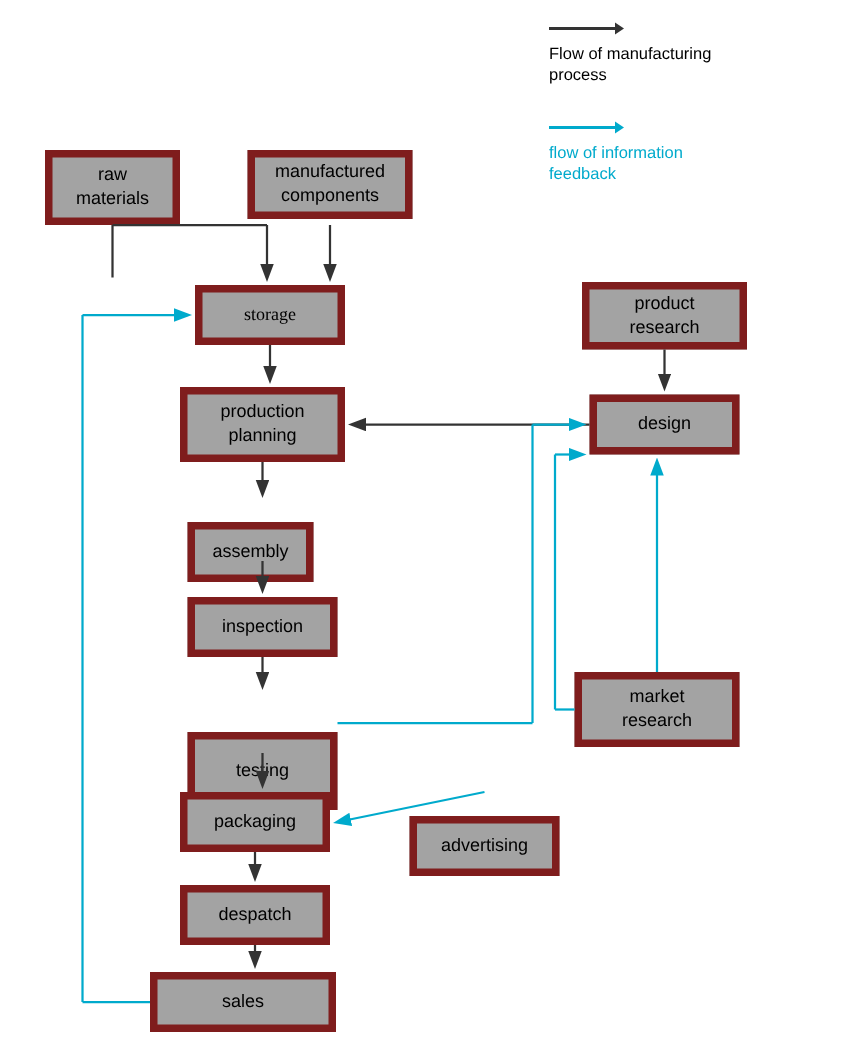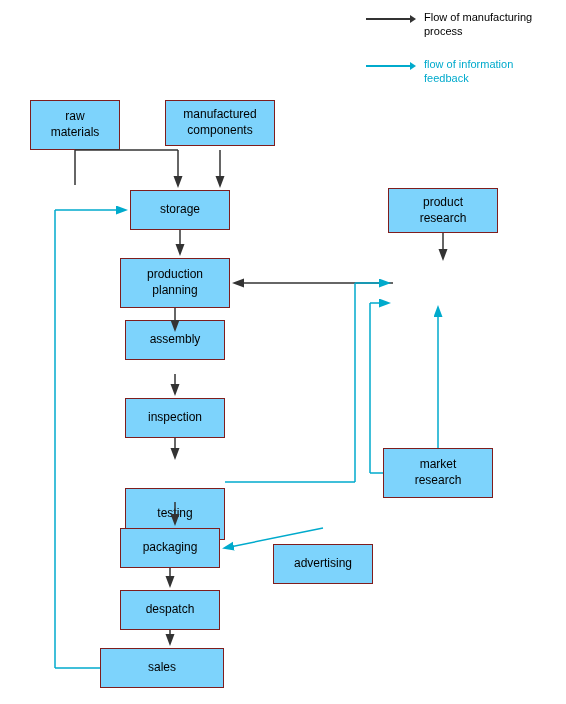--- a/index.html
+++ b/index.html
@@ -12,22 +12,22 @@
       overflow: hidden;
       position: relative;
     }
     .diagram-container {
       position: relative;
       width: 566px;
       height: 704px;
     }
     .box {
       position: absolute;
-      border: 1px solid #7f1d1d;
-      background: #7dd3fc;
+      border: 5px solid #7f1d1d;
+      background: #a3a3a3;
       text-align: center;
       display: flex;
       align-items: center;
       justify-content: center;
       font-size: 12px;
       line-height: 1.3;
     }
     svg.arrows {
       position: absolute;
       top: 0;
@@ -39,20 +39,21 @@
     .legend-area {
       position: absolute;
       top: 10px;
       right: 20px;
       width: 180px;
     }
     .legend-item {
       display: flex;
       align-items: flex-start;
       margin-bottom: 18px;
+      flex-direction: column;
     }
     .legend-arrow {
       margin-right: 8px;
       margin-top: 2px;
       flex-shrink: 0;
     }
     .legend-text {
       font-size: 11px;
       line-height: 1.3;
     }
@@ -82,31 +83,32 @@
       </div>
       <div class="legend-text" style="white-space:pre-line; color:#00aacc;">flow of information
 feedback</div>
     </div>
   </div>
 
   <div class="box" style="left:30px;top:100px;width:90px;height:50px;white-space:pre-line;">raw
 materials</div>
   <div class="box" style="left:165px;top:100px;width:110px;height:46px;white-space:pre-line;">manufactured
 components</div>
-  <div class="box" style="left:130px;top:190px;width:100px;height:40px;">storage</div>
+  <div class="box" style="left:130px;top:190px;width:100px;height:40px;font-family:Liberation Serif, serif;">storage</div>
   <div class="box" style="left:120px;top:258px;width:110px;height:50px;white-space:pre-line;">production
 planning</div>
-  <div class="box" style="left:125px;top:320px;width:100px;height:40px;text-align:center;">assembly</div>
+  <div class="box" style="left:125px;top:348px;width:84px;height:40px;text-align:center;">assembly</div>
   <div class="box" style="left:125px;top:398px;width:100px;height:40px;">inspection</div>
   <div class="box" style="left:125px;top:444px;width:100px;height:52px;margin-top:44px;">testing</div>
   <div class="box" style="left:120px;top:528px;width:100px;height:40px;">packaging</div>
   <div class="box" style="left:120px;top:590px;width:100px;height:40px;">despatch</div>
   <div class="box" style="left:100px;top:648px;width:124px;height:40px;">sales</div>
   <div class="box" style="left:388px;top:188px;width:110px;height:45px;white-space:pre-line;">product
 research</div>
+  <div class="box" style="left:393px;top:263px;width:100px;height:40px;">design</div>
   <div class="box" style="left:383px;top:448px;width:110px;height:50px;white-space:pre-line;">market
 research</div>
   <div class="box" style="left:273px;top:528px;width:100px;height:40px;margin-top:16px;">advertising</div>
 
   <svg class="arrows">
     <defs>
       <marker id="arrowBlack" markerWidth="8" markerHeight="8" refX="6" refY="3" orient="auto">
         <path d="M0,0 L0,6 L8,3 z" fill="#333"></path>
       </marker>
       <marker id="arrowCyan" markerWidth="8" markerHeight="8" refX="6" refY="3" orient="auto">

